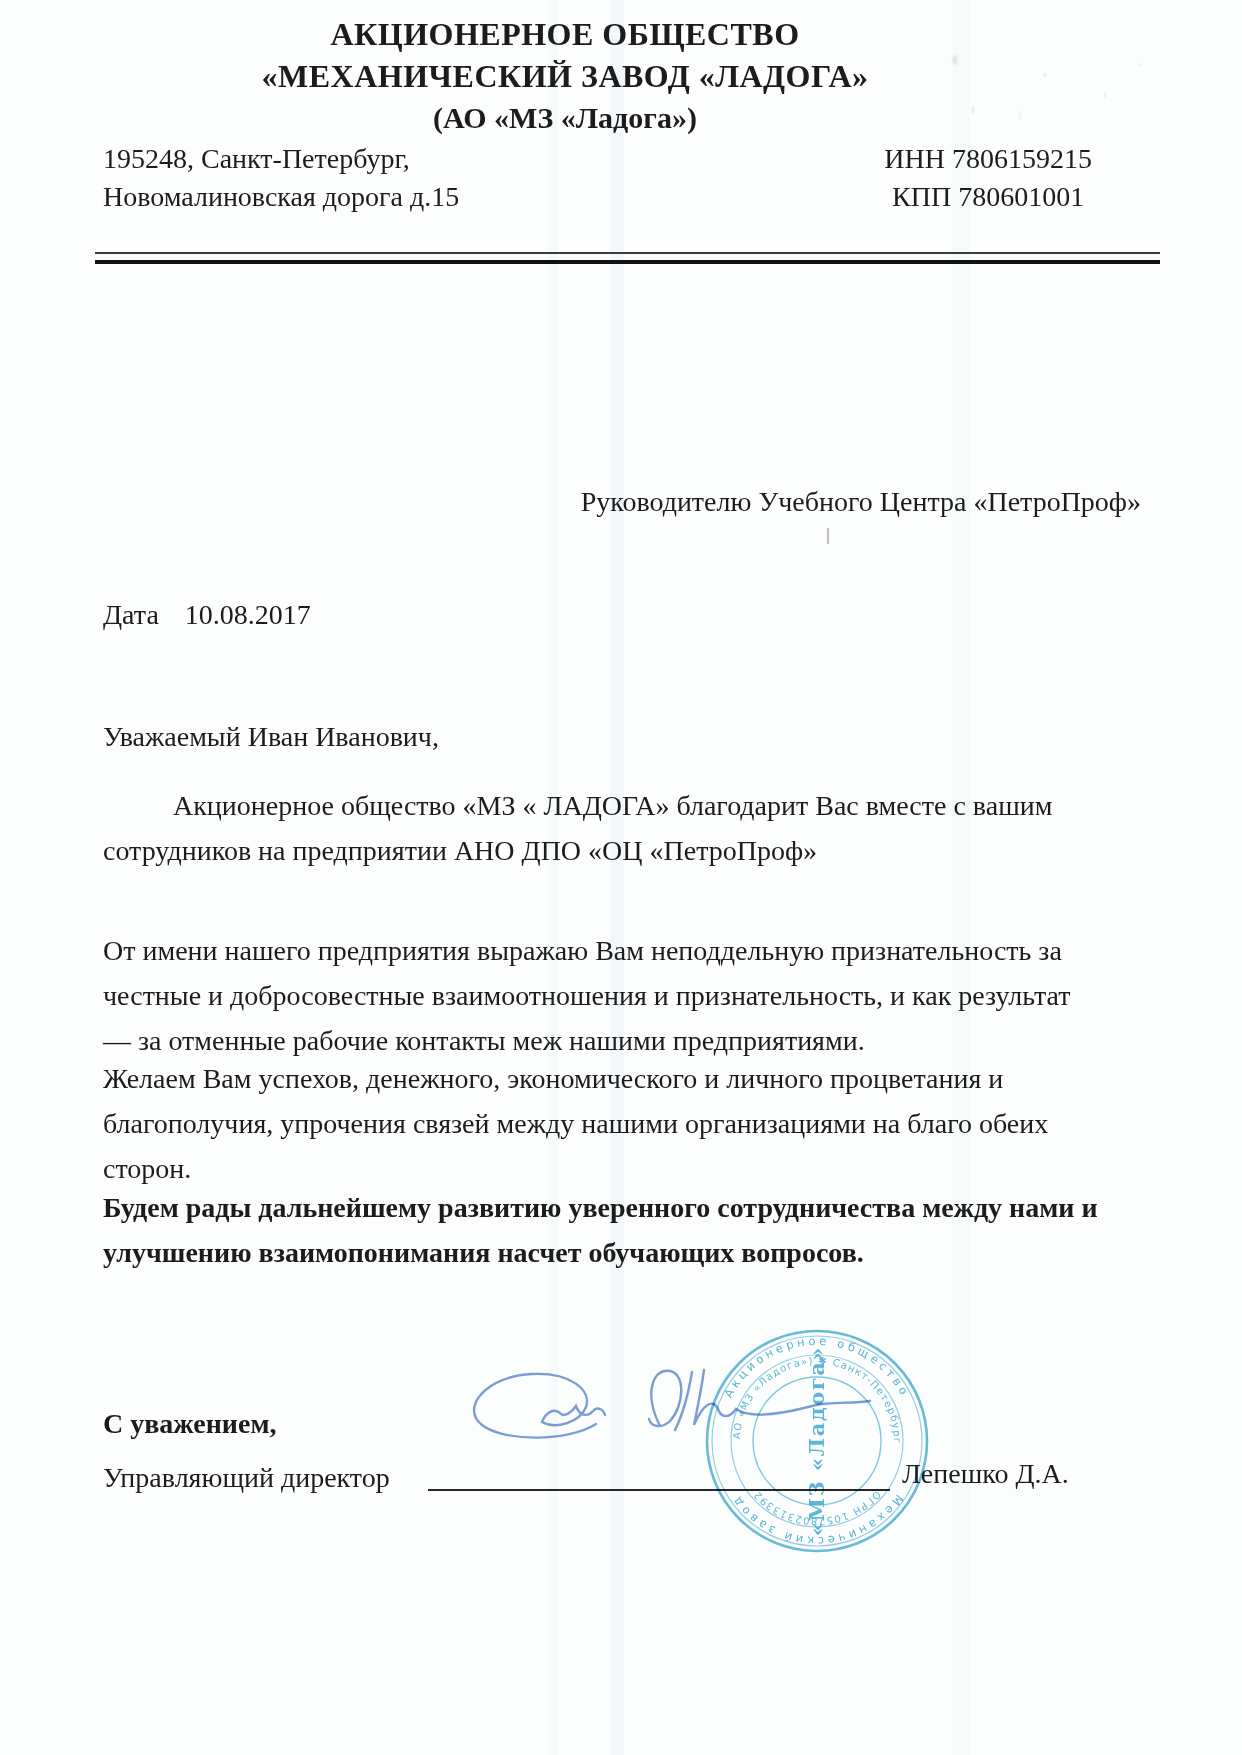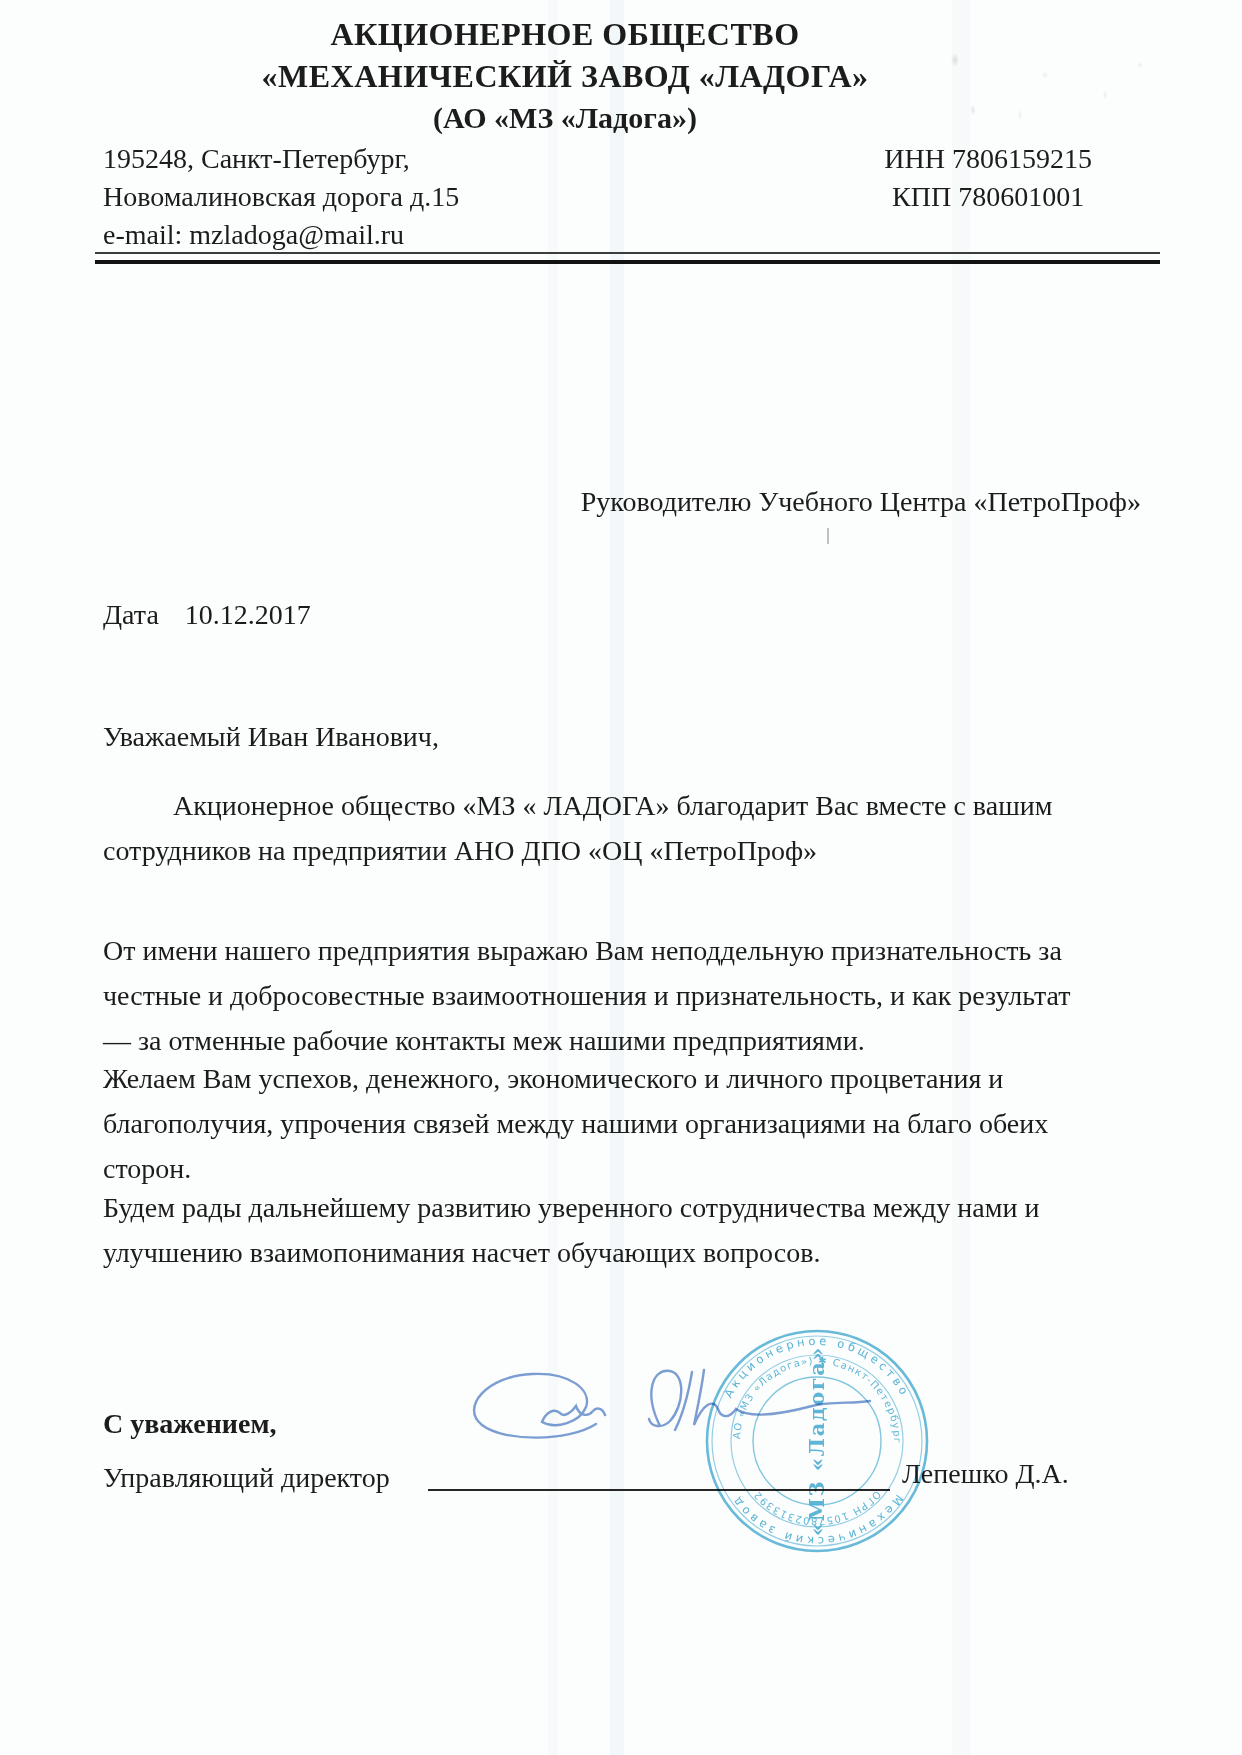--- a/index.html
+++ b/index.html
@@ -42,21 +42,21 @@
   .addressee { position:absolute; right:101px; top:486px; font-size:28px; }
   .tick-artifact { position:absolute; left:827px; top:528px; width:2px; height:16px;
                    background:#8d8d8d; opacity:0.55; }
   .date-line { position:absolute; left:103px; top:599px; font-size:28px; }
   .date-line .lbl { margin-right:26px; }
   .salutation { position:absolute; left:103px; top:721px; font-size:28px; }
   .para { position:absolute; left:103px; width:1056px; font-size:28px; line-height:45px; }
   .para.p1 { top:783px; }
   .para.p2 { top:928px; }
   .para.p3 { top:1056px; }
-  .para.p4 { top:1185px; }
+  .para.p4 { top:1185px;font-weight:bold; }
   .para.indent-first .tline:first-child { text-indent:70px; }
   .regards   { position:absolute; left:103px; top:1408px; font-size:28px;font-weight:bold; }
   .sign-title{ position:absolute; left:103px; top:1462px; font-size:28px; }
   .sign-line { position:absolute; left:428px; top:1489px; width:462px; height:2px; background:#262626; }
   .sign-name { position:absolute; left:902px; top:1458px; font-size:28px; }
   .stamp-wrap { position:absolute; left:703px; top:1327px; width:228px; height:228px;
                 mix-blend-mode:multiply; opacity:0.92; }
   .sig-wrap   { position:absolute; left:446px; top:1362px; width:440px; height:115px;
                 mix-blend-mode:multiply; }
   .stamp-ring   { stroke:var(--stamp-color,#3fa9d0); fill:none; }
@@ -75,35 +75,34 @@
   <div class="streak s3"></div>
   <div class="noise-patch"></div>
 
   <div class="hdr l1">АКЦИОНЕРНОЕ ОБЩЕСТВО</div>
   <div class="hdr l2">«МЕХАНИЧЕСКИЙ ЗАВОД «ЛАДОГА»</div>
   <div class="hdr l3">(АО «МЗ «Ладога»)</div>
 
   <div class="addr-block">
     <div>195248, Санкт-Петербург,</div>
     <div>Новомалиновская дорога д.15</div>
-    <div>e-mail: mzladoga@mail.ru</div>
   </div>
 
   <div class="req-block">
     <div>ИНН 7806159215</div>
     <div>КПП 780601001</div>
   </div>
 
   <div class="header-rule"></div>
 
   <div class="addressee">Руководителю Учебного Центра «ПетроПроф»</div>
   <div class="tick-artifact"></div>
 
   <div class="date-line">
-    <span class="lbl">Дата</span><span>10.12.2017</span>
+    <span class="lbl">Дата</span><span>10.08.2017</span>
   </div>
 
   <div class="salutation">Уважаемый Иван Иванович,</div>
 
   <div class="para p1 indent-first">
       <div class="tline">Акционерное общество «МЗ « ЛАДОГА»  благодарит Вас вместе с вашим</div>
       <div class="tline">сотрудников на предприятии АНО ДПО «ОЦ «ПетроПроф»</div>
     </div>
   <div class="para p2">
       <div class="tline">От имени нашего предприятия выражаю Вам неподдельную признательность за</div>

